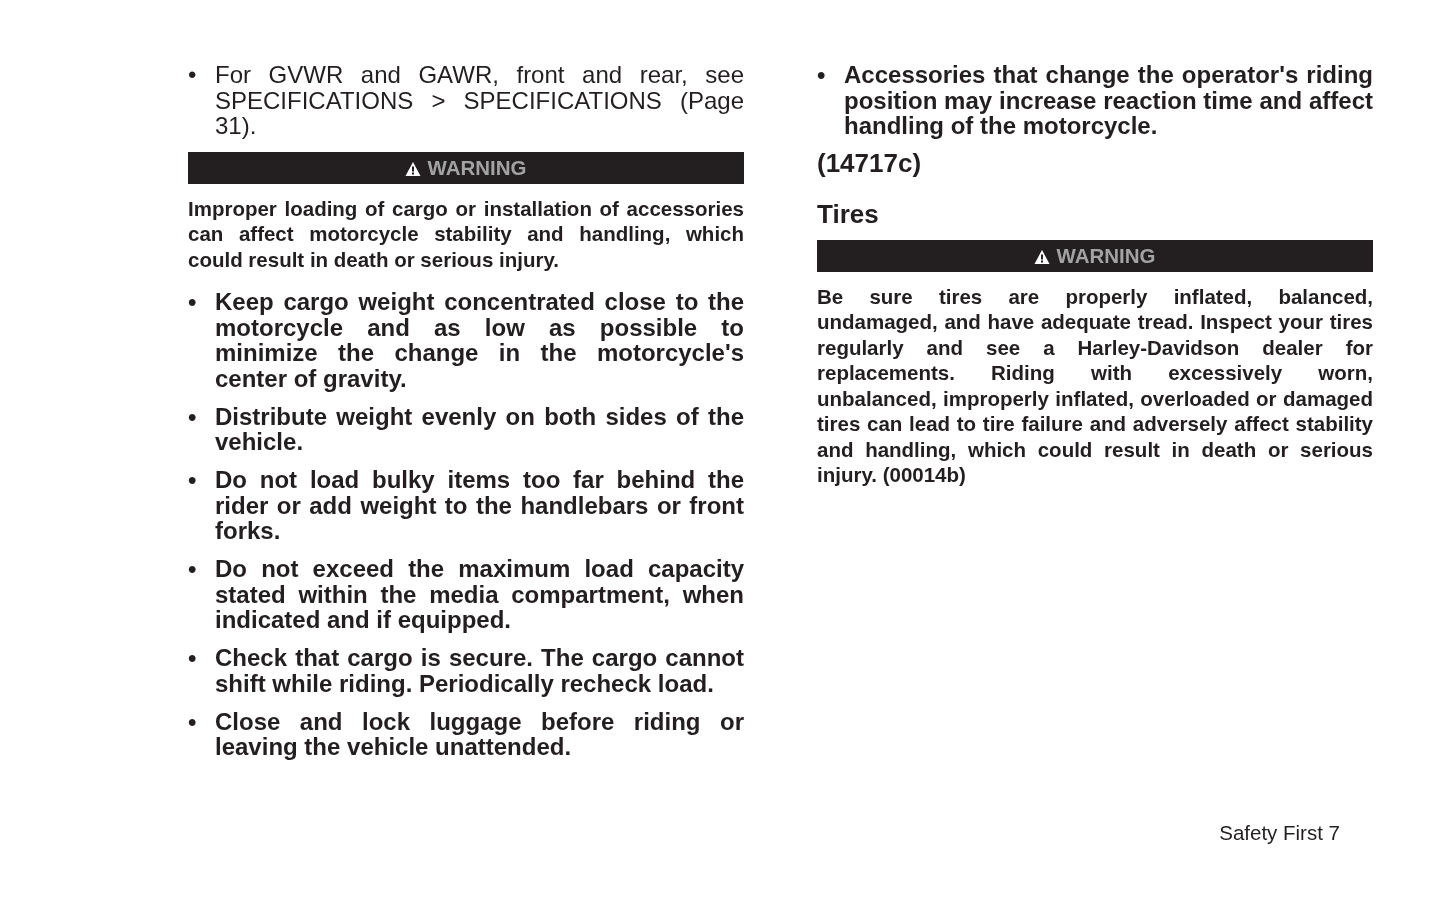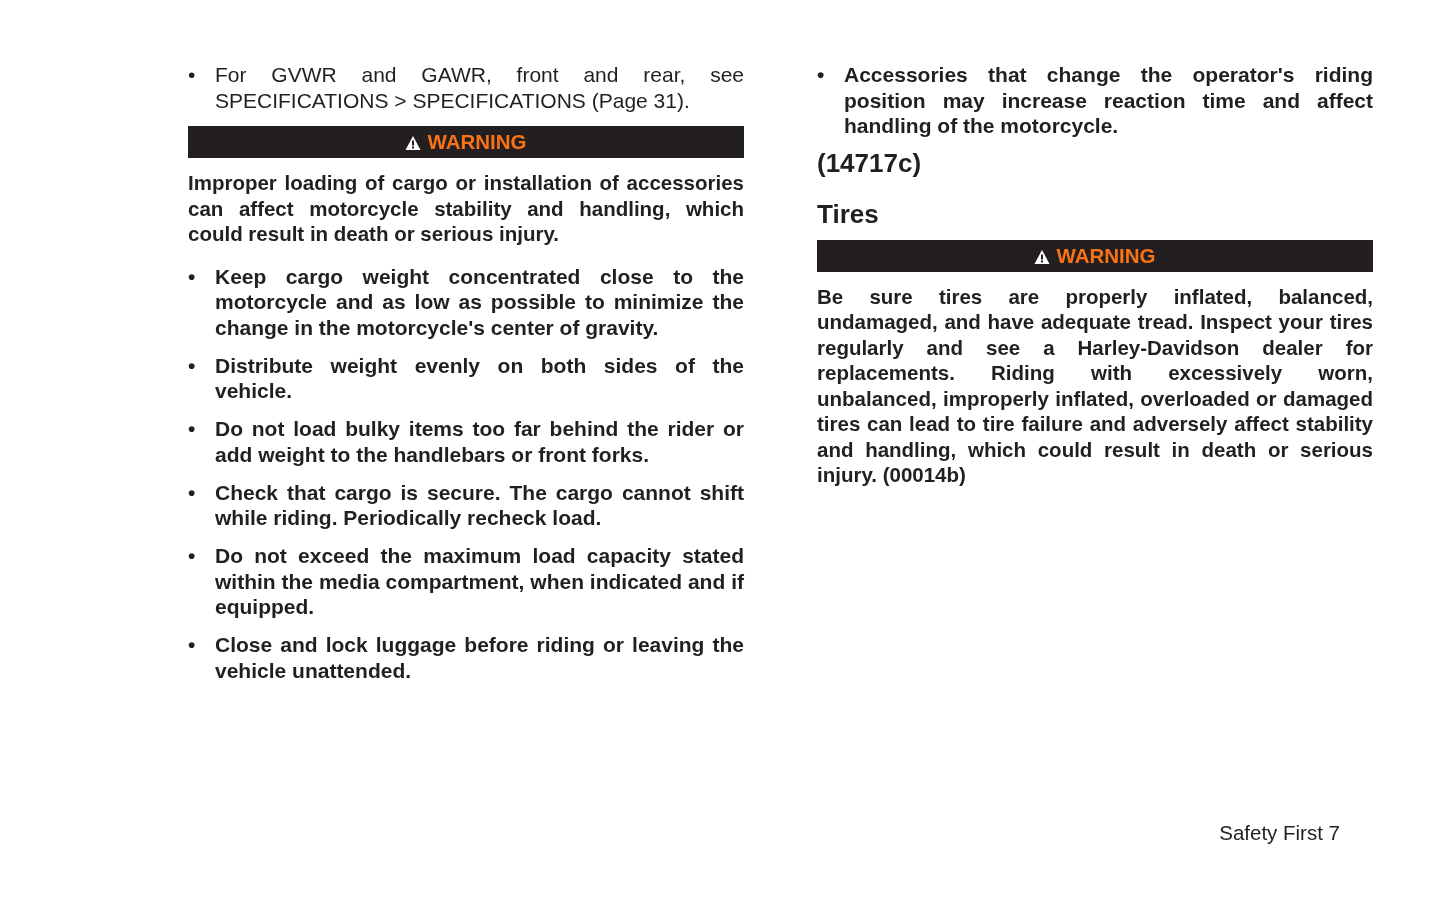--- a/index.html
+++ b/index.html
@@ -5,27 +5,27 @@
   html, body { margin: 0; padding: 0; }
   body {
     width: 1445px; height: 900px; background: #ffffff; position: relative; overflow: hidden;
     font-family: "Liberation Sans", sans-serif; color: #231f20;
   }
   .col { position: absolute; top: 62px; width: 556px; }
   .col.left { left: 188px; }
   .col.right { left: 817px; }
   .bullet-list { list-style: none; margin: 0; padding: 0; }
   .bullet-list li {
-    position: relative; padding-left: 27px; font-size: 21px; line-height: 25.5px;
+    position: relative; padding-left: 27px; font-size: 24px; line-height: 25.5px;
     text-align: justify; margin-bottom: 12.5px;
   }
   .bullet-list li::before { content: "•"; position: absolute; left: 0; top: 0; }
   .bold { font-weight: bold; }
   .warn-bar {
-    background: #231f20; color: #f97316; height: 32px; display: flex; align-items: center; justify-content: center;
+    background: #231f20; color: #a3a3a3; height: 32px; display: flex; align-items: center; justify-content: center;
     font-weight: bold; font-size: 20.5px; margin: 0;
   }
   .warn-bar .tri { display: inline-block; width: 16px; height: 16px; margin-right: 6px; position: relative; top: 1px; }
   .warn-text { font-weight: bold; font-size: 20.5px; line-height: 25.5px; text-align: justify; margin: 0; }
   .code { font-weight: bold; font-size: 26px; line-height: 25.5px; margin: 0; }
   .section-title { font-weight: bold; font-size: 26px; margin: 0; }
   .footer { position: absolute; right: 105px; top: 821px; font-size: 20.5px; text-align: right; }
 </style>
 </head>
 <body>
@@ -40,22 +40,22 @@
         <rect x="7" y="5.5" width="2" height="5" fill="#231f20"></rect>
         <rect x="7" y="11.5" width="2" height="2" fill="#231f20"></rect>
       </svg>
     <span>WARNING</span>
   </div>
   <p class="warn-text" style="margin-top:12px;margin-bottom:17px">Improper loading of cargo or installation of accessories can affect motorcycle stability and handling, which could result in death or serious injury.</p>
   <ul class="bullet-list bold">
     <li>Keep cargo weight concentrated close to the motorcycle and as low as possible to minimize the change in the motorcycle's center of gravity.</li>
     <li>Distribute weight evenly on both sides of the vehicle.</li>
     <li>Do not load bulky items too far behind the rider or add weight to the handlebars or front forks.</li>
+    <li>Do not exceed the maximum load capacity stated within the media compartment, when indicated and if equipped.</li>
     <li>Check that cargo is secure. The cargo cannot shift while riding. Periodically recheck load.</li>
-    <li>Do not exceed the maximum load capacity stated within the media compartment, when indicated and if equipped.</li>
     <li>Close and lock luggage before riding or leaving the vehicle unattended.</li>
   </ul>
 </div>
 
 <div class="col right">
   <ul class="bullet-list bold">
     <li>Accessories that change the operator's riding position may increase reaction time and affect handling of the motorcycle.</li>
   </ul>
   <p class="code" style="margin-bottom:22px">(14717c)</p>
   <h2 class="section-title" style="margin-bottom:10px">Tires</h2>

